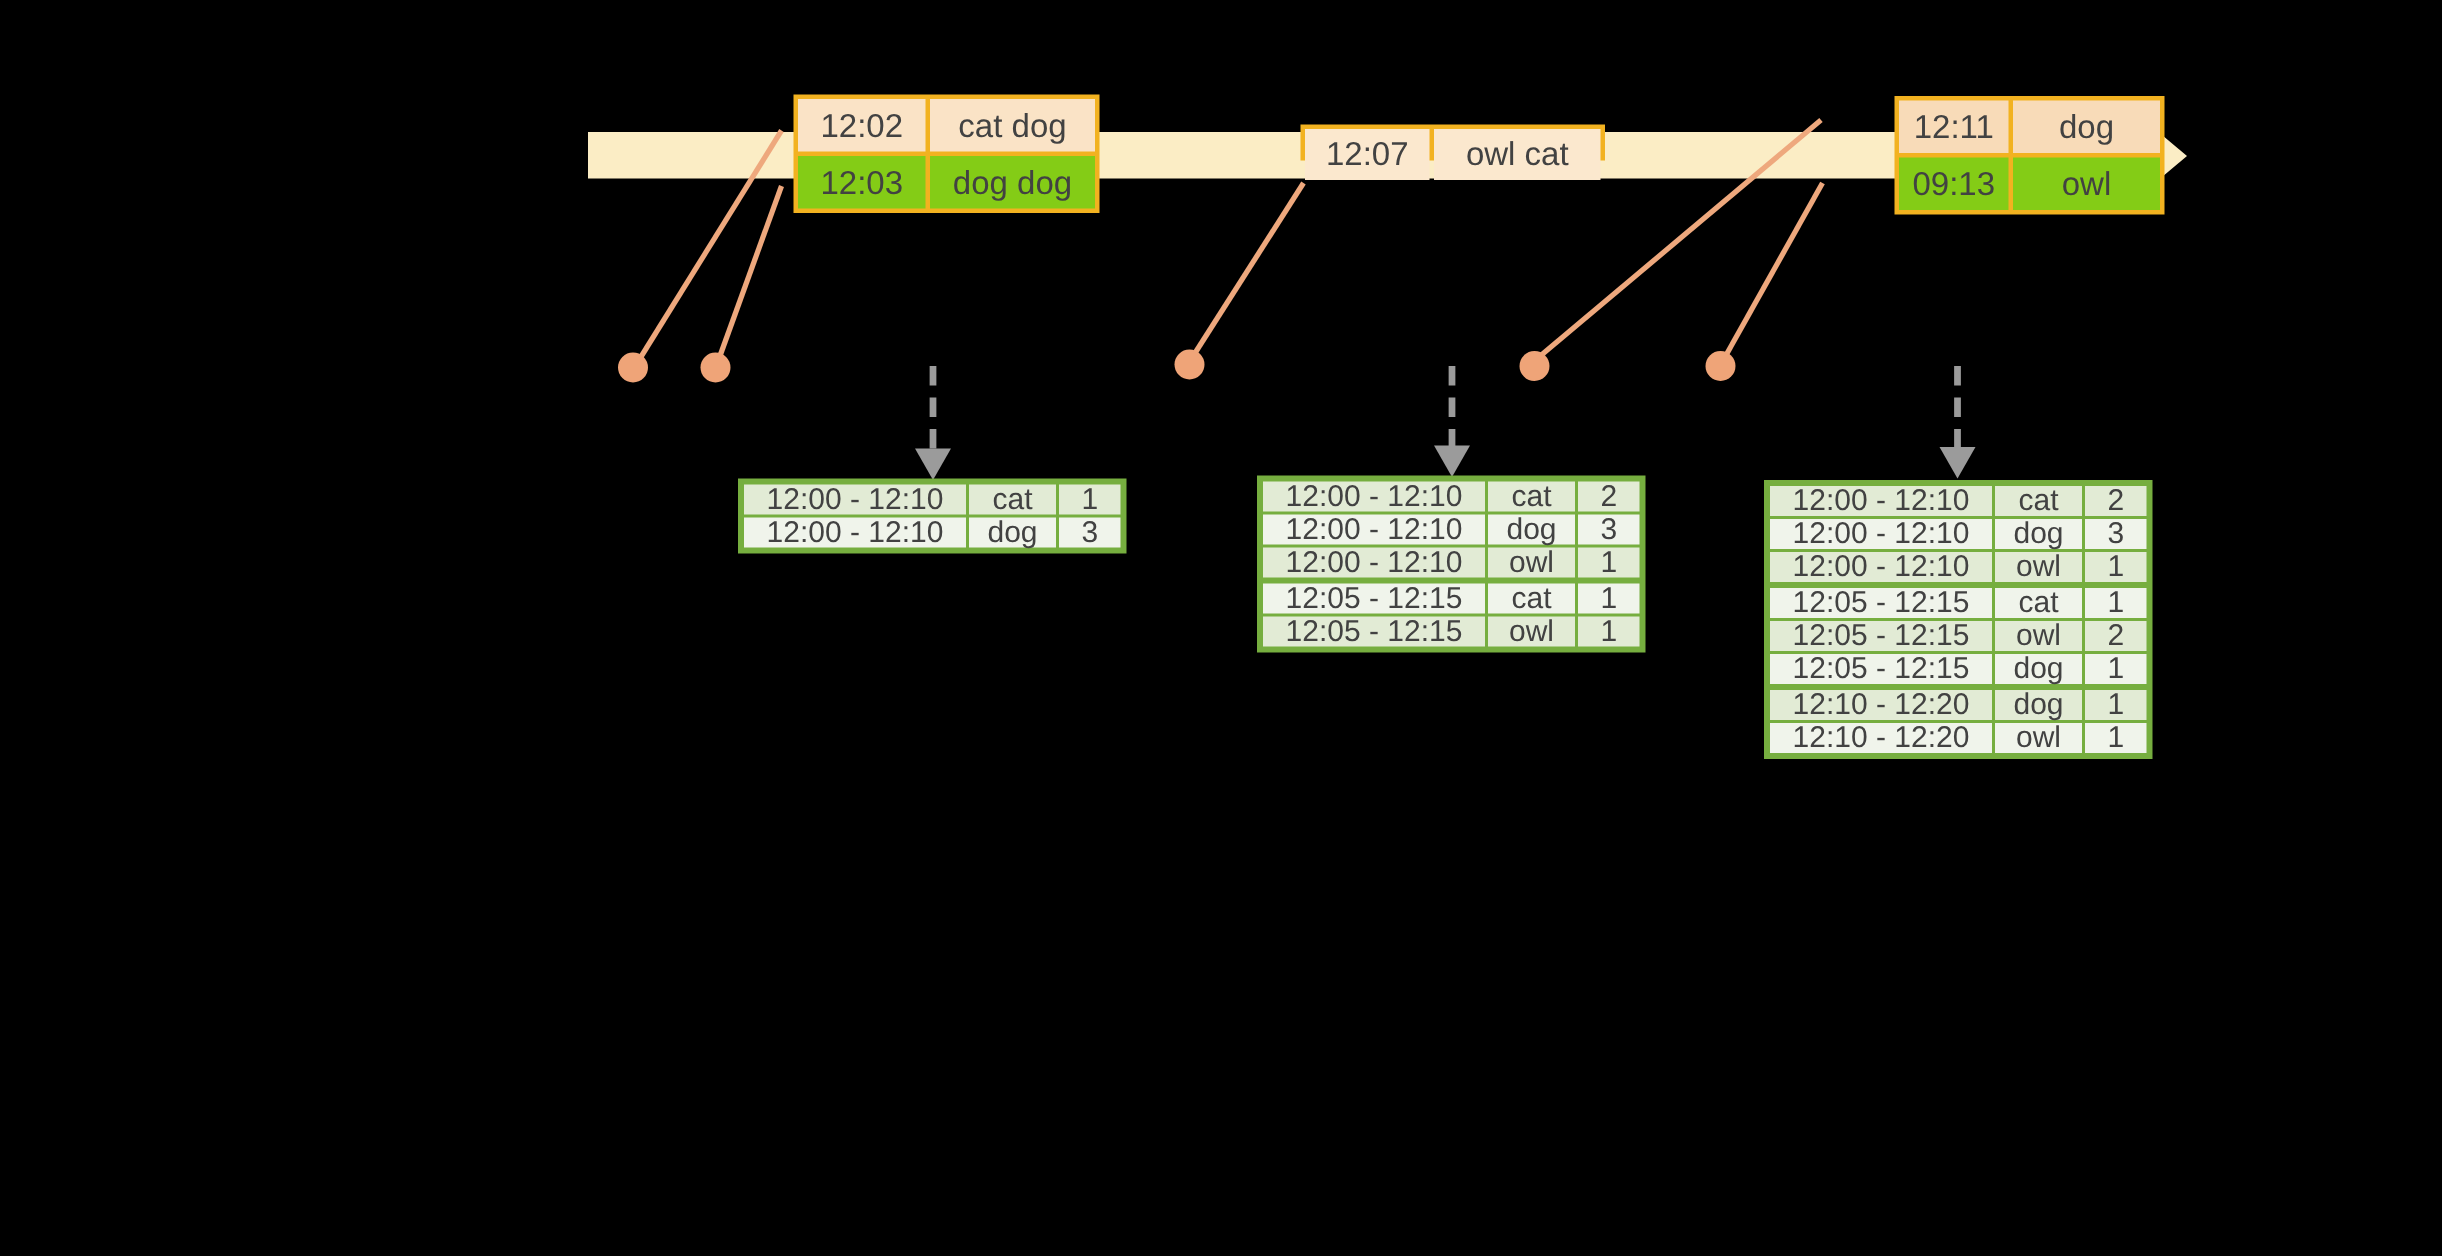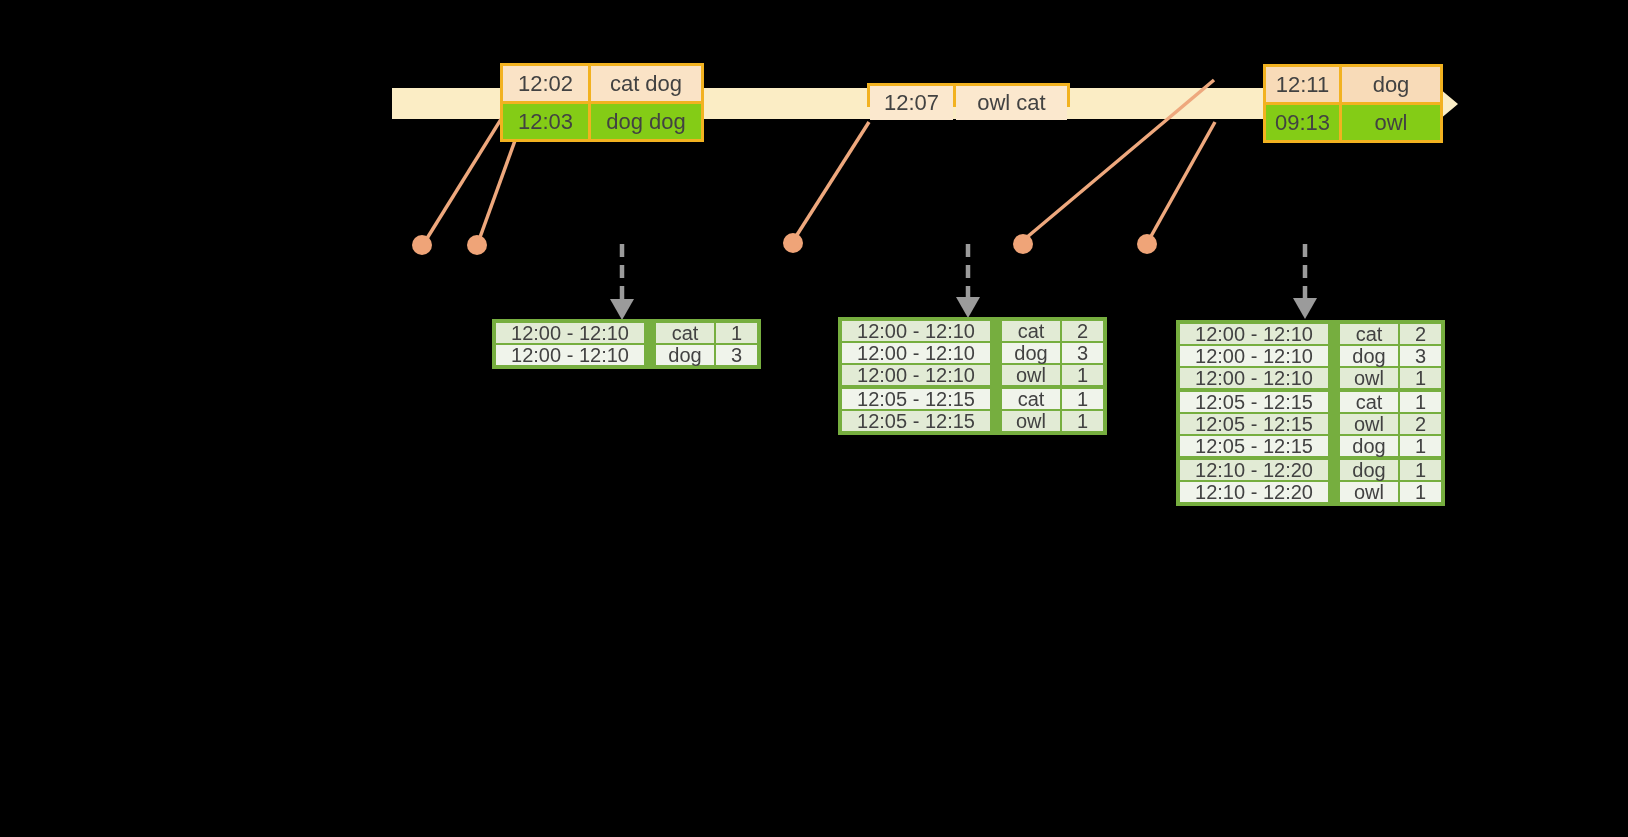--- a/index.html
+++ b/index.html
@@ -15,31 +15,31 @@
   }
   
   .overlay{position:absolute;left:0;top:0;width:1628px;height:837px;}
   
   .ebox{position:absolute;background:#F2B220;padding:3px;display:grid;grid-gap:3px;box-sizing:border-box;}
   .ebox .cell{display:flex;align-items:center;justify-content:center;font-size:22px;}
   .fill-a{background:#FAE3C6;}
   .fill-b{background:#84cc16;}
   .fill-c{background:#FBE8CE;}
   .fill-d{background:#F8DBB8;}
-  #ebox1{left:500px;top:63px;width:204px;height:79px;grid-template-columns:85px 110px;grid-template-rows:35px 35px;}
+  #ebox1{left:529px;top:63px;width:204px;height:79px;grid-template-columns:85px 110px;grid-template-rows:35px 35px;}
   #ebox2{left:867px;top:83px;width:203px;height:24px;grid-template-columns:83px 111px;grid-template-rows:34px;}
   #ebox3{left:1263px;top:64px;width:180px;height:79px;grid-template-columns:73px 98px;grid-template-rows:35px 35px;}
   
   .gtable{position:absolute;background:#76AE3F;padding:4px;box-sizing:border-box;}
   .grow{display:flex;margin-top:2px;}
   .grow:first-child{margin-top:0;}
   .grow.group-start{margin-top:4px;}
   .gcell{height:20px;display:flex;align-items:center;justify-content:center;font-size:20px;}
   .gcell.win{width:148px;}
-  .gcell.word{width:58px;margin-left:12px;}
+  .gcell.word{width:58px;margin-left:2px;}
   .gcell.cnt{width:41px;margin-left:2px;}
   .row-a .gcell{background:#E2EBD5;}
   .row-b .gcell{background:#F0F4EB;}
   #gtable1{left:492px;top:319px;}
   #gtable2{left:838px;top:317px;}
   #gtable3{left:1176px;top:320px;}
 </style>
 </head>
 <body>
 

